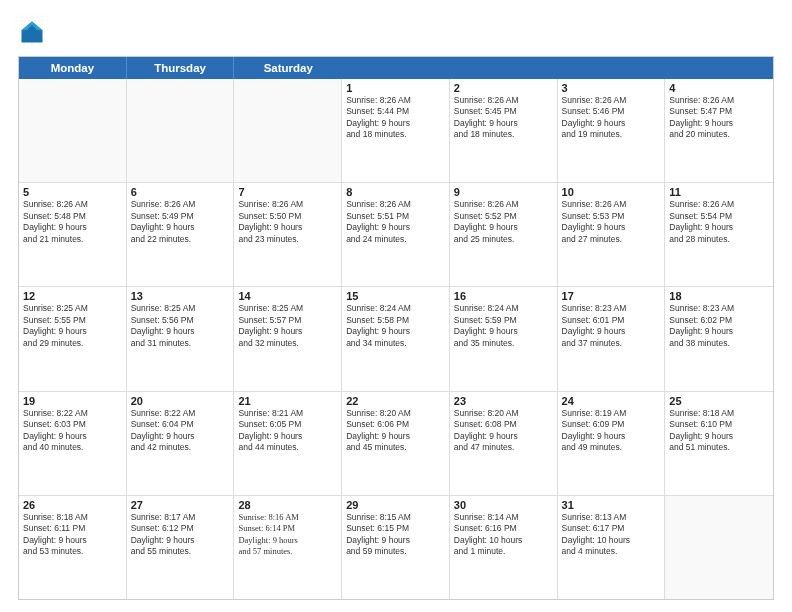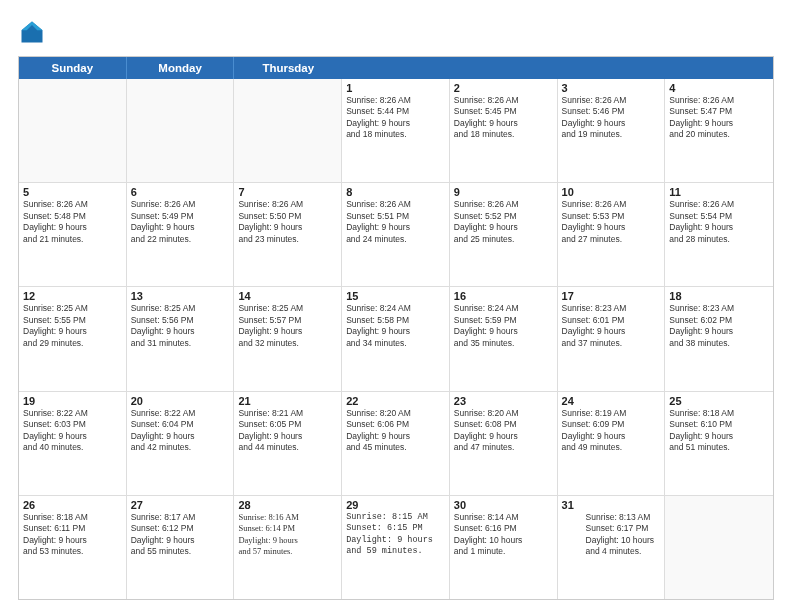--- a/index.html
+++ b/index.html
@@ -132,23 +132,23 @@
       </div>
     </div>
     <div class="title-block">
       <div class="calendar-title"></div>
       <div class="calendar-subtitle"></div>
     </div>
   </div>
 
   <div class="calendar">
     <div class="cal-header-row">
-        <div class="cal-header-cell">Sunday</div>
         <div class="cal-header-cell">Monday</div>
         <div class="cal-header-cell">Thursday</div>
+        <div class="cal-header-cell">Saturday</div>
       </div>
     <div class="cal-body">
         <div class="cal-row">
           <div class="cal-cell empty"></div>
           <div class="cal-cell empty"></div>
           <div class="cal-cell empty"></div>
           <div class="cal-cell">
             <span class="day-num">1</span>
             <div class="day-info" style="white-space: pre-line;">Sunrise: 8:26 AM
 Sunset: 5:44 PM
@@ -347,35 +347,35 @@
           </div>
           <div class="cal-cell">
             <span class="day-num">28</span>
             <div class="day-info" style="white-space: pre-line; font-family: Liberation Serif, serif;">Sunrise: 8:16 AM
 Sunset: 6:14 PM
 Daylight: 9 hours
 and 57 minutes.</div>
           </div>
           <div class="cal-cell">
             <span class="day-num">29</span>
-            <div class="day-info" style="white-space: pre-line; font-family: Liberation Mono, monospace;">Sunrise: 8:15 AM
+            <div class="day-info" style="white-space: pre-line;">Sunrise: 8:15 AM
 Sunset: 6:15 PM
 Daylight: 9 hours
 and 59 minutes.</div>
           </div>
           <div class="cal-cell">
             <span class="day-num">30</span>
             <div class="day-info" style="white-space: pre-line;">Sunrise: 8:14 AM
 Sunset: 6:16 PM
 Daylight: 10 hours
 and 1 minute.</div>
           </div>
           <div class="cal-cell">
             <span class="day-num">31</span>
-            <div class="day-info" style="white-space: pre-line; margin-left: 24px;">Sunrise: 8:13 AM
+            <div class="day-info" style="white-space: pre-line;">Sunrise: 8:13 AM
 Sunset: 6:17 PM
 Daylight: 10 hours
 and 4 minutes.</div>
           </div>
           <div class="cal-cell empty"></div>
         </div>
       </div>
   </div>
 </div>
 

